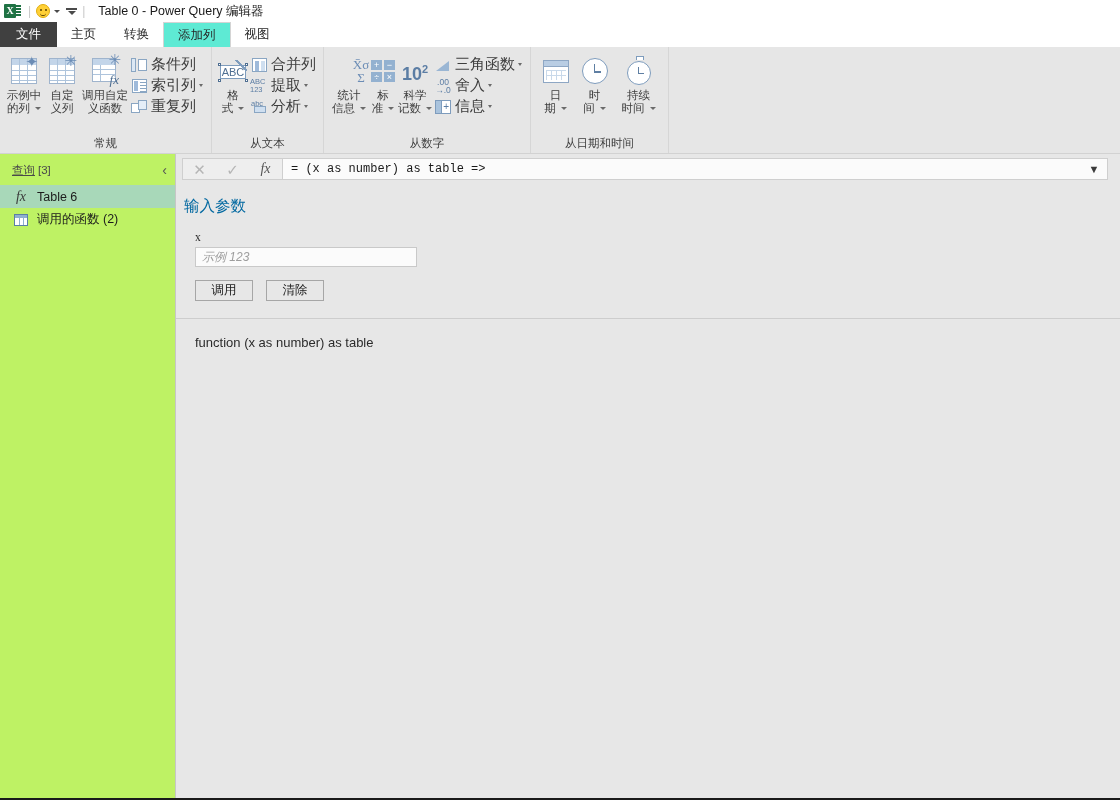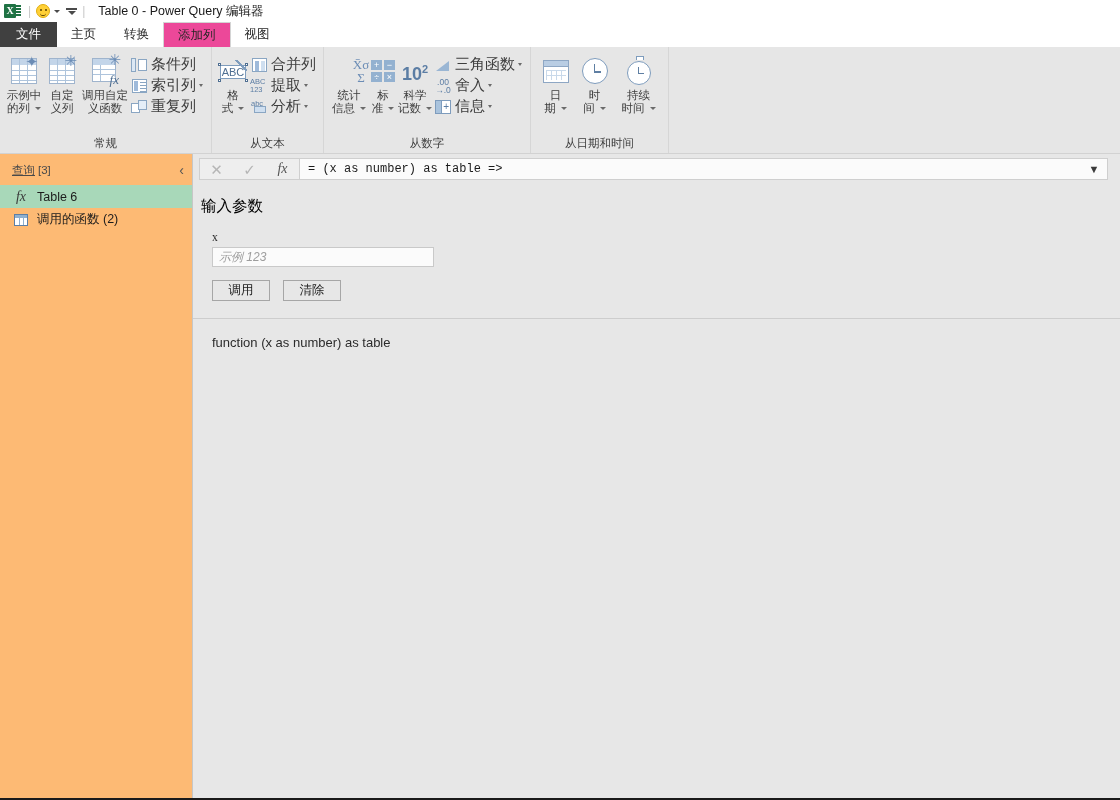--- a/index.html
+++ b/index.html
@@ -124,21 +124,21 @@
     white-space: nowrap;
     background: #ffffff;
   }
   .tab.file {
     background: #217346;
     color: #ffffff;
     padding: 0 16px;
   }
   .tab.file.blue { background: #404040; }
   .tab.active {
-    background: #ec4899;
+    background: #5eead4;
     border-left: 1px solid #d4d4d4;
     border-right: 1px solid #d4d4d4;
     border-top: 1px solid #d4d4d4;
   }
 
   
   .ribbon {
     height: 107px;
     background: #e6e6e6;
     border-bottom: 1px solid #d2d2d2;
@@ -216,22 +216,22 @@
   
   .main {
     flex: 1 1 auto;
     display: flex;
     min-height: 0;
     background: #e7e7e7;
   }
 
   
   .queries-pane {
-    width: 193px;
-    background: #fdba74;
+    width: 176px;
+    background: #bef264;
     border-right: 1px solid #c6c6c6;
     flex: 0 0 auto;
     position: relative;
     padding-top: 8px;
   }
   .qp-header {
     display: flex; align-items: center;
     padding: 0 6px 0 12px;
     height: 16px;
   }
@@ -342,21 +342,21 @@
 
   
   .content {
     flex: 1 1 auto;
     background: #e7e7e7;
     padding: 12px 0 0 8px;
     min-height: 0;
     overflow: hidden;
   }
   .invoke-title {
-    font-size: 15.5px; color: #000000;
+    font-size: 15.5px; color: #0369a1;
     margin: 0 0 14px 0; font-weight: normal;
   }
   .param-label {
     font-size: 11.5px; color: #2a2a2a;
     margin-left: 11px; margin-bottom: 4px;
     font-family: "Liberation Serif", serif;
   }
   .param-input {
     margin-left: 11px;
     width: 222px; height: 20px;

